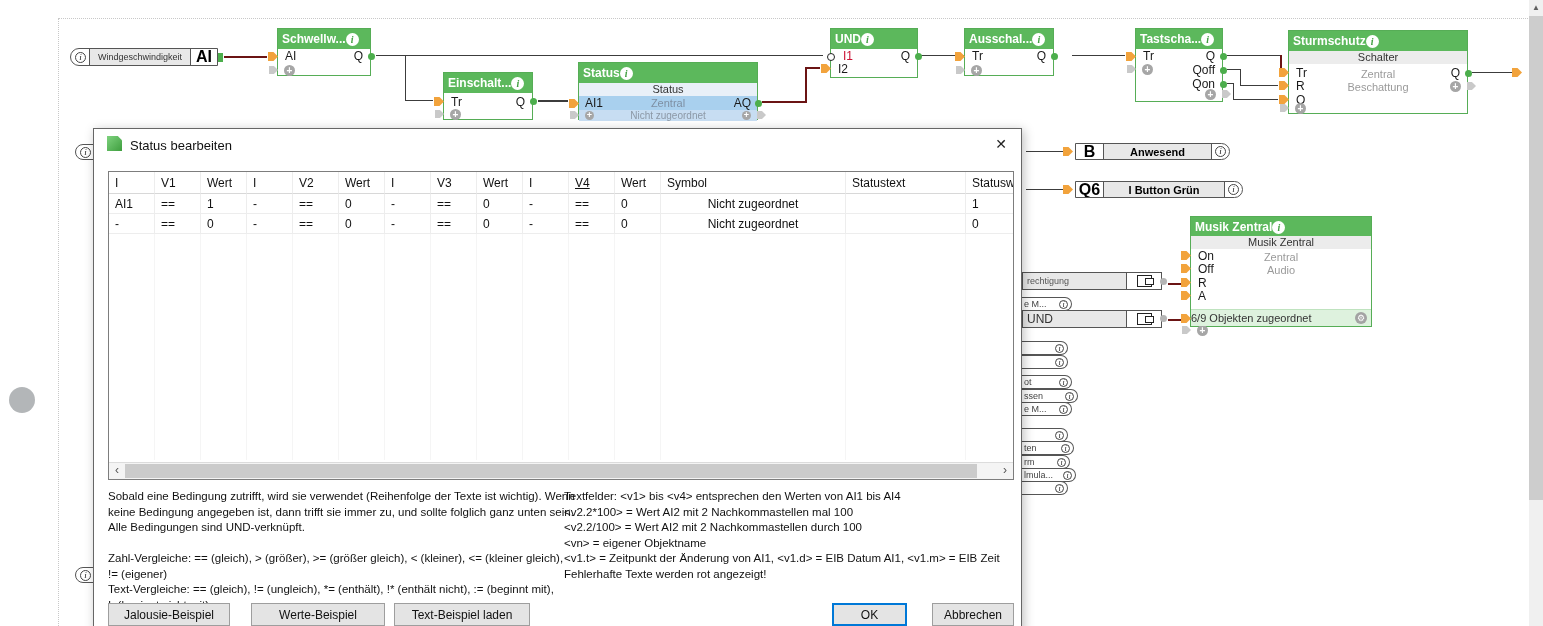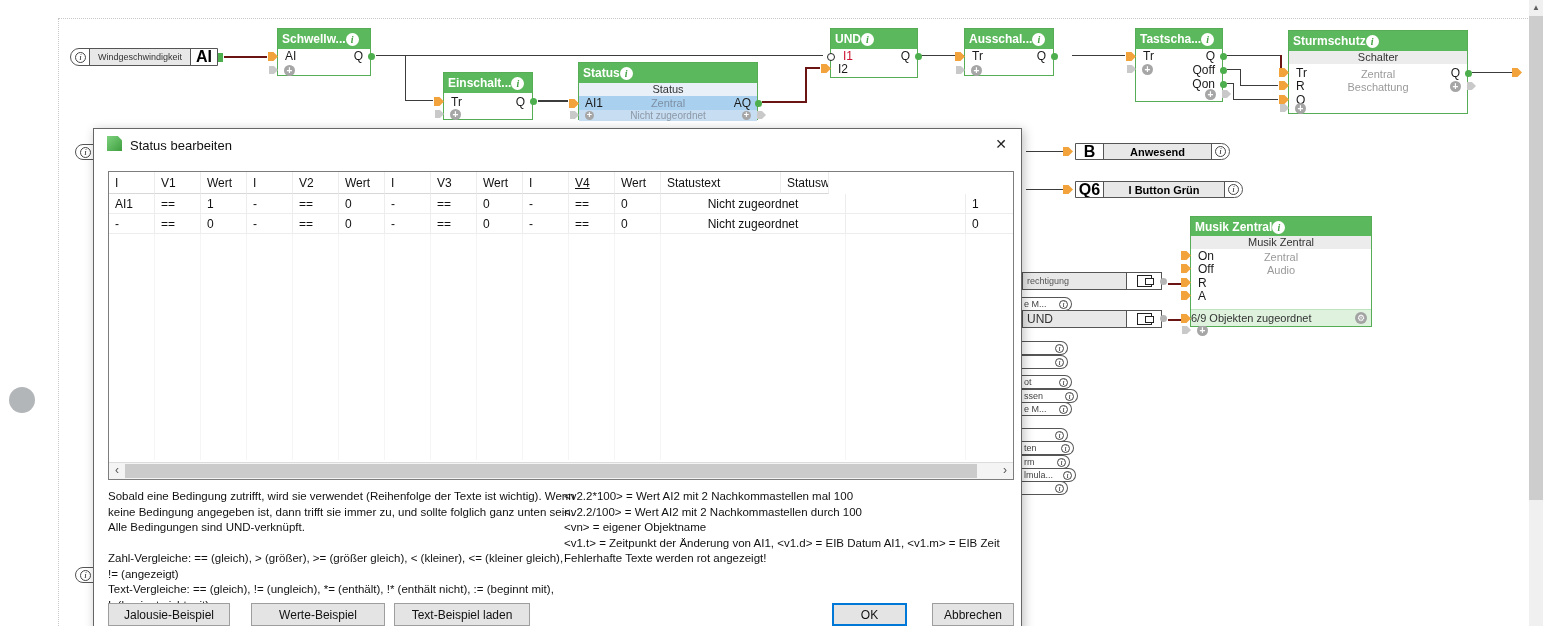--- a/index.html
+++ b/index.html
@@ -371,20 +371,21 @@
         <span class="tc" style="width: 46px;">Wert</span>
         <span class="tc" style="width: 46px;">I</span>
         <span class="tc" style="width: 46px;">V2</span>
         <span class="tc" style="width: 46px;">Wert</span>
         <span class="tc" style="width: 46px;">I</span>
         <span class="tc" style="width: 46px;">V3</span>
         <span class="tc" style="width: 46px;">Wert</span>
         <span class="tc" style="width: 46px;">I</span>
         <span class="tc" style="width: 46px; text-decoration: underline;">V4</span>
         <span class="tc" style="width: 46px;">Wert</span>
+        <span class="tc" style="width: 185px;">Symbol</span>
         <span class="tc" style="width: 120px;">Statustext</span>
         <span class="tc" style="width: 48px;">Statuswe</span>
       </div>
     <div id="tbl-rows">
         <div class="trow tr">
           <span class="tc" style="width: 46px;">AI1</span>
           <span class="tc" style="width: 46px;">==</span>
           <span class="tc" style="width: 46px;">1</span>
           <span class="tc" style="width: 46px;">-</span>
           <span class="tc" style="width: 46px;">==</span>
@@ -440,25 +441,26 @@
       <span class="sarr" style="right:0">›</span>
     </div>
   </div>
 
   <div class="hcol" id="help-left" style="left:14px;width:452px">
       <div class="hline">Sobald eine Bedingung zutrifft, wird sie verwendet (Reihenfolge der Texte ist wichtig). Wenn</div>
       <div class="hline">keine Bedingung angegeben ist, dann trifft sie immer zu, und sollte folglich ganz unten sein.</div>
       <div class="hline">Alle Bedingungen sind UND-verknüpft.</div>
       <div class="hline">&nbsp;</div>
       <div class="hline">Zahl-Vergleiche: == (gleich), &gt; (größer), &gt;= (größer gleich), &lt; (kleiner), &lt;= (kleiner gleich),</div>
-      <div class="hline">!= (angezeigt)</div>
+      <div class="hline">!= (eigener)</div>
       <div class="hline">Text-Vergleiche: == (gleich), != (ungleich), *= (enthält), !* (enthält nicht), := (beginnt mit),</div>
       <div class="hline">!: (beginnt nicht mit)</div>
     </div>
   <div class="hcol" id="help-right" style="left:470px;width:450px">
+      <div class="hline">Textfelder: &lt;v1&gt; bis &lt;v4&gt; entsprechen den Werten von AI1 bis AI4</div>
       <div class="hline">&lt;v2.2*100&gt; = Wert AI2 mit 2 Nachkommastellen mal 100</div>
       <div class="hline">&lt;v2.2/100&gt; = Wert AI2 mit 2 Nachkommastellen durch 100</div>
       <div class="hline">&lt;vn&gt; = eigener Objektname</div>
       <div class="hline">&lt;v1.t&gt; = Zeitpunkt der Änderung von AI1, &lt;v1.d&gt; = EIB Datum AI1, &lt;v1.m&gt; = EIB Zeit</div>
       <div class="hline">Fehlerhafte Texte werden rot angezeigt!</div>
     </div>
 
   <button class="btn" style="left:14px;width:122px">Jalousie-Beispiel laden</button>
   <button class="btn" style="left:157px;width:134px">Werte-Beispiel werden</button>
   <button class="btn" style="left:300px;width:136px">Text-Beispiel laden</button>

